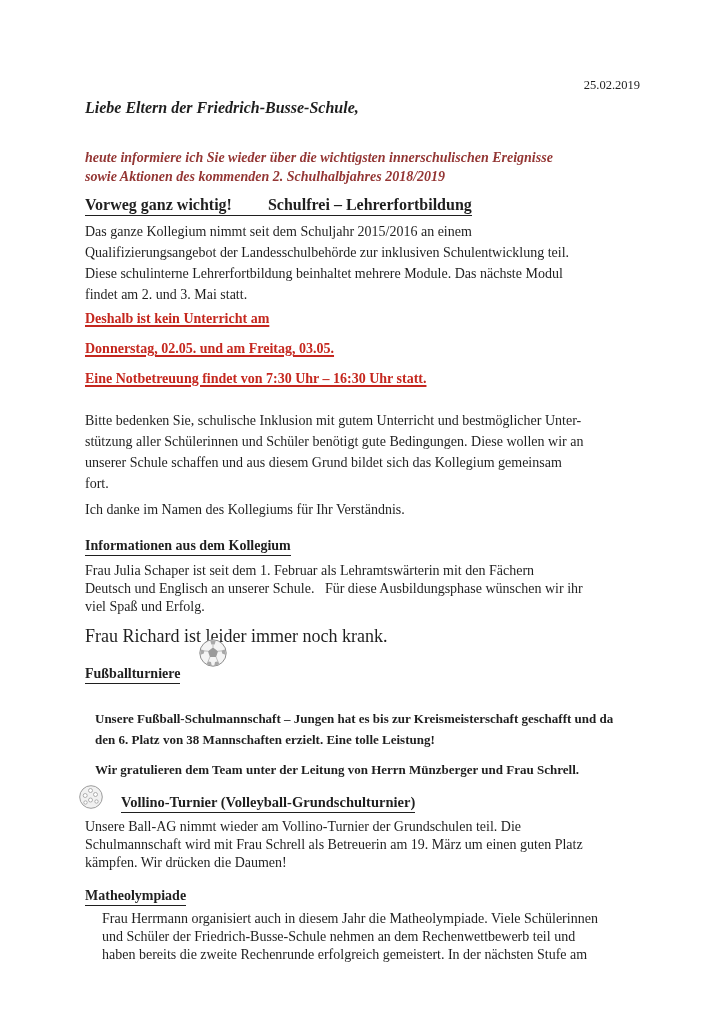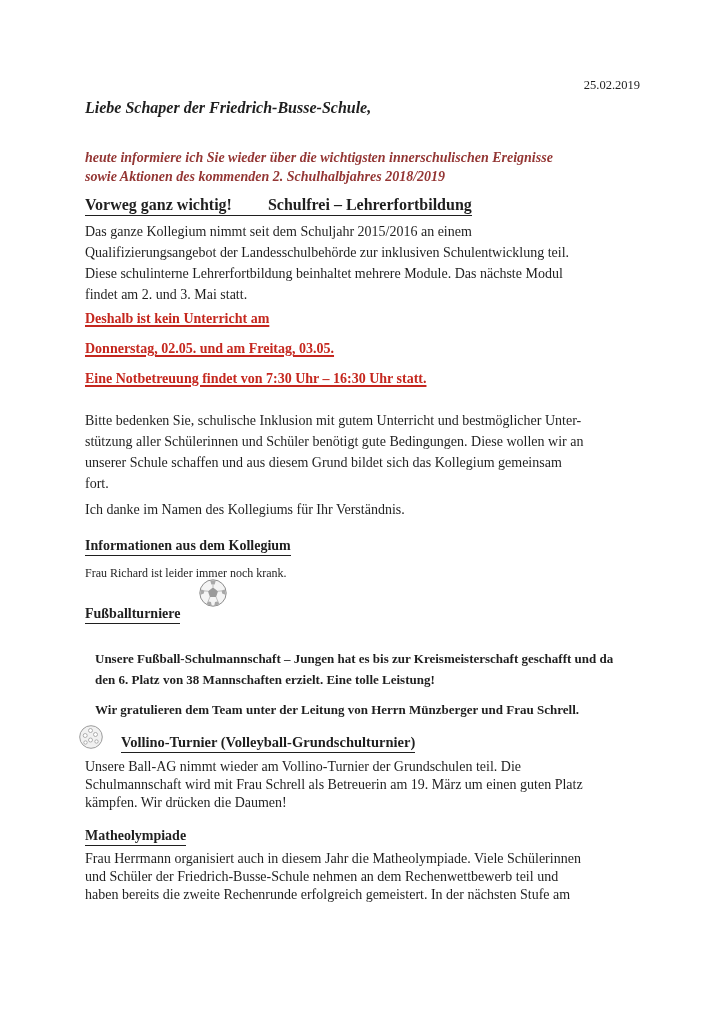--- a/index.html
+++ b/index.html
@@ -20,39 +20,39 @@
   .notice{margin-top:6px;text-align:left;}
   .notice-line{
     color:#c5271e;font-size:14px;font-weight:bold;height:14px;
     text-decoration:underline;text-decoration-thickness:1.5px;text-underline-offset:2px;
     margin-bottom:16px;
   }
   .para2{margin-top:25px;font-size:14px;line-height:21px;}
   .thanks{margin-top:8px;font-size:14px;height:18px;}
   .section-head{font-size:14px;font-weight:bold;margin-top:18px;height:18px;}
   .para-single{margin-top:6px;font-size:14px;line-height:18px;}
-  .note-line{margin-top:10px;font-size:12px;height:18px;}
+  .note-line{margin-top:10px;font-size:18px;height:18px;}
   .fussball-head{position:relative;margin-top:22px;height:18px;font-size:14px;font-weight:bold;}
   .soccer-icon{position:absolute;left:113px;top:-28px;width:30px;height:30px;}
   .bold-para{margin-top:24px;margin-left:10px;font-size:13px;font-weight:bold;line-height:21px;}
   .congrats{margin-top:12px;margin-left:10px;font-size:13px;font-weight:bold;height:18px;}
   .vollino-head{position:relative;margin-top:14px;height:18px;font-size:14.5px;font-weight:bold;}
   .vollino-label{margin-left:36px;}
   .floorball-icon{position:absolute;left:-7px;top:-10px;width:26px;height:26px;}
   .matheo-head{font-size:14px;font-weight:bold;margin-top:16px;height:18px;}
-  .para-last{margin-top:4px;font-size:14px;line-height:18px;}
+  .para-last{margin-top:4px;font-size:14px;line-height:18px;margin-left:17px;}
 </style>
 </head>
 <body>
 
 <div class="page">
 
   <div class="date-line">25.02.2019</div>
 
-  <div class="title">Liebe Schaper der Friedrich-Busse-Schule,</div>
+  <div class="title">Liebe Eltern der Friedrich-Busse-Schule,</div>
 
   <div class="intro pre">heute informiere ich Sie wieder über die wichtigsten innerschulischen Ereignisse
 sowie Aktionen des kommenden 2. Schulhalbjahres 2018/2019</div>
 
   <div class="vorweg-head">
     <span class="h-underline">
       <span>Vorweg ganz wichtig!</span><span class="tab-space"></span><span>Schulfrei – Lehrerfortbildung</span>
     </span>
   </div>
 
@@ -71,20 +71,23 @@
 stützung aller Schülerinnen und Schüler benötigt gute Bedingungen. Diese wollen wir an
 unserer Schule schaffen und aus diesem Grund bildet sich das Kollegium gemeinsam
 fort.</div>
 
   <div class="thanks">Ich danke im Namen des Kollegiums für Ihr Verständnis.</div>
 
   <div class="section-head">
     <span class="h-underline">Informationen aus dem Kollegium</span>
   </div>
 
+  <div class="para-single pre">Frau Julia Schaper ist seit dem 1. Februar als Lehramtswärterin mit den Fächern
+Deutsch und Englisch an unserer Schule.   Für diese Ausbildungsphase wünschen wir ihr
+viel Spaß und Erfolg.</div>
 
   <div class="note-line">Frau Richard ist leider immer noch krank.</div>
 
   <div class="fussball-head">
     <span class="h-underline">Fußballturniere</span>
     <svg class="soccer-icon" viewBox="0 0 30 30">
       <circle cx="15" cy="15" r="13.2" fill="#f4f4f4" stroke="#8d8d8d" stroke-width="1"></circle>
       <polygon points="15,9.6 20,13.2 18.1,19 11.9,19 10,13.2" fill="#9a9a9a"></polygon>
       <g fill="#a8a8a8">
         <polygon points="12.2,2.6 17.8,2.6 16.6,6.6 13.4,6.6"></polygon>

